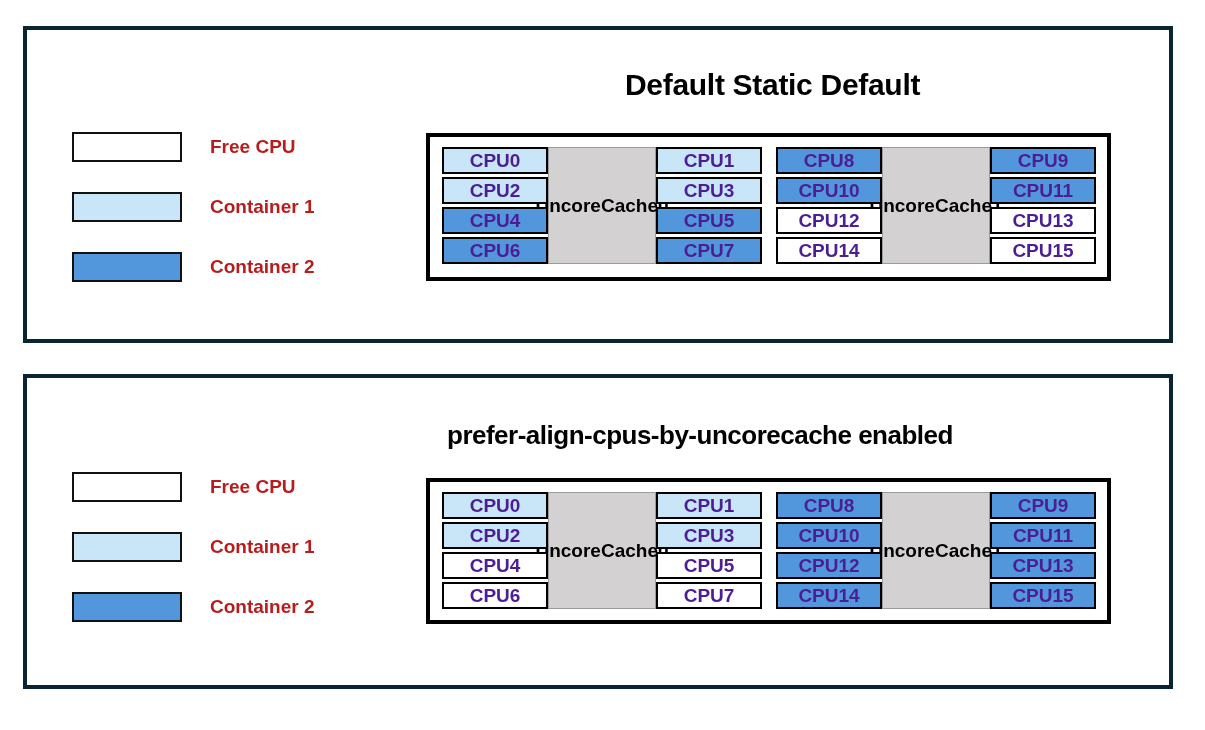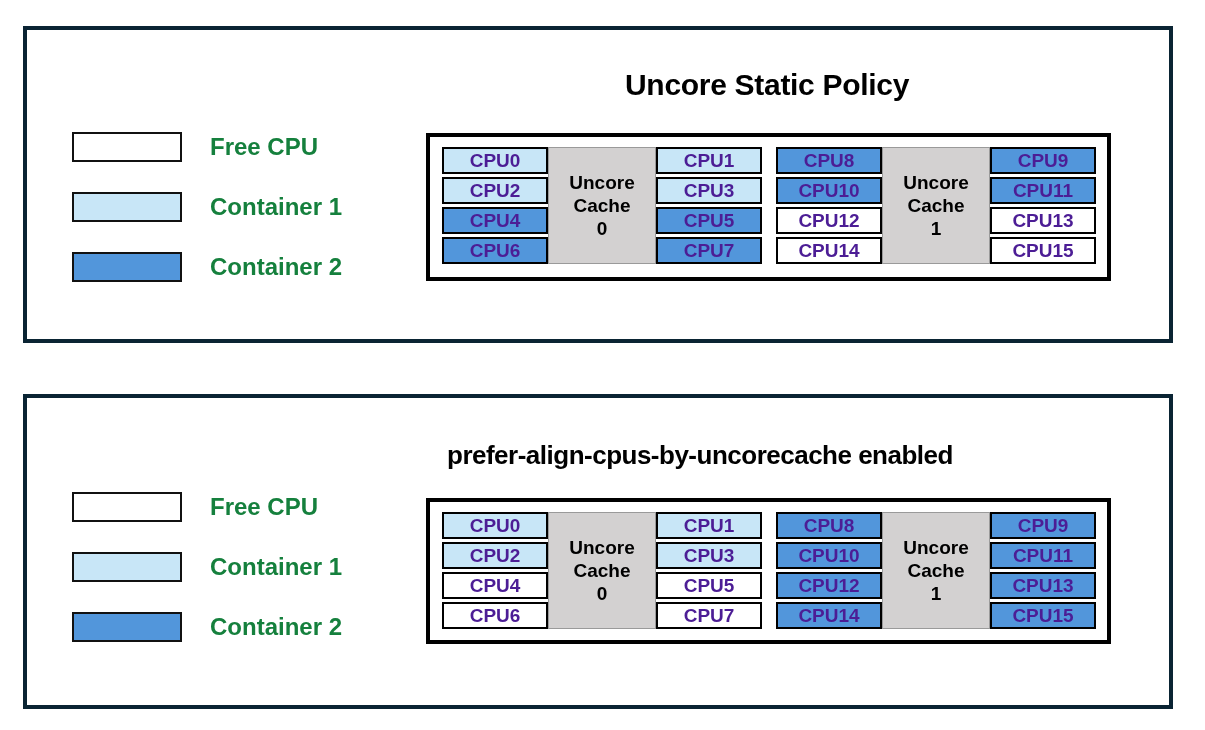--- a/index.html
+++ b/index.html
@@ -15,21 +15,21 @@
 
   .panel {
     position: absolute;
     left: 23px;
     width: 1150px;
     background: #ffffff;
     border: 4px solid #0a2433;
     box-sizing: border-box;
   }
   #panel-top    { top: 26px;  height: 317px; }
-  #panel-bottom { top: 374px; height: 315px; margin-top: 20px; }
+  #panel-bottom { top: 374px; height: 315px; }
 
   .title {
     position: absolute;
     margin: 0;
     font-weight: 700;
     color: #000000;
     line-height: 1;
     white-space: nowrap;
   }
   #panel-top .title    { left: 598px; top: 40px; font-size: 30px; letter-spacing: -0.3px; }
@@ -47,23 +47,23 @@
   .swatch {
     width: 110px;
     height: 30px;
     border: 2px solid #111111;
     box-sizing: border-box;
     display: inline-block;
     flex: 0 0 auto;
   }
   .legend-label {
     margin-left: 28px;
-    font-size: 24px;
-    font-weight: 700;
-    color: #15803d;
+    font-size: 19px;
+    font-weight: 700;
+    color: #b91c1c;
     white-space: nowrap;
   }
 
   .diagram {
     position: absolute;
     left: 399px;
     width: 685px;
     border: 4px solid #000000;
     box-sizing: border-box;
     background: #ffffff;
@@ -93,36 +93,36 @@
     color: #4c1d95;
     white-space: nowrap;
   }
 
   .cache-block {
     grid-column: 2;
     grid-row: 1 / span 4;
     border: 1px solid #9a9a9a;
     box-sizing: border-box;
     display: flex;
-    flex-direction: column;
+    flex-direction: row;
     align-items: center;
     justify-content: center;
     font-size: 19px;
     font-weight: 700;
     line-height: 1.22;
     color: #000000;
   }
 </style>
 </head>
 <body>
 
 <div class="canvas">
 
   <section class="panel" id="panel-top">
-    <h2 class="title">Uncore Static Policy</h2>
+    <h2 class="title">Default Static Default</h2>
     <div class="legend">
         <div class="legend-row">
           <span class="swatch" style="background: rgb(255, 255, 255);"></span>
           <span class="legend-label">Free CPU</span>
         </div>
         <div class="legend-row">
           <span class="swatch" style="background: rgb(200, 230, 247);"></span>
           <span class="legend-label">Container 1</span>
         </div>
         <div class="legend-row">

